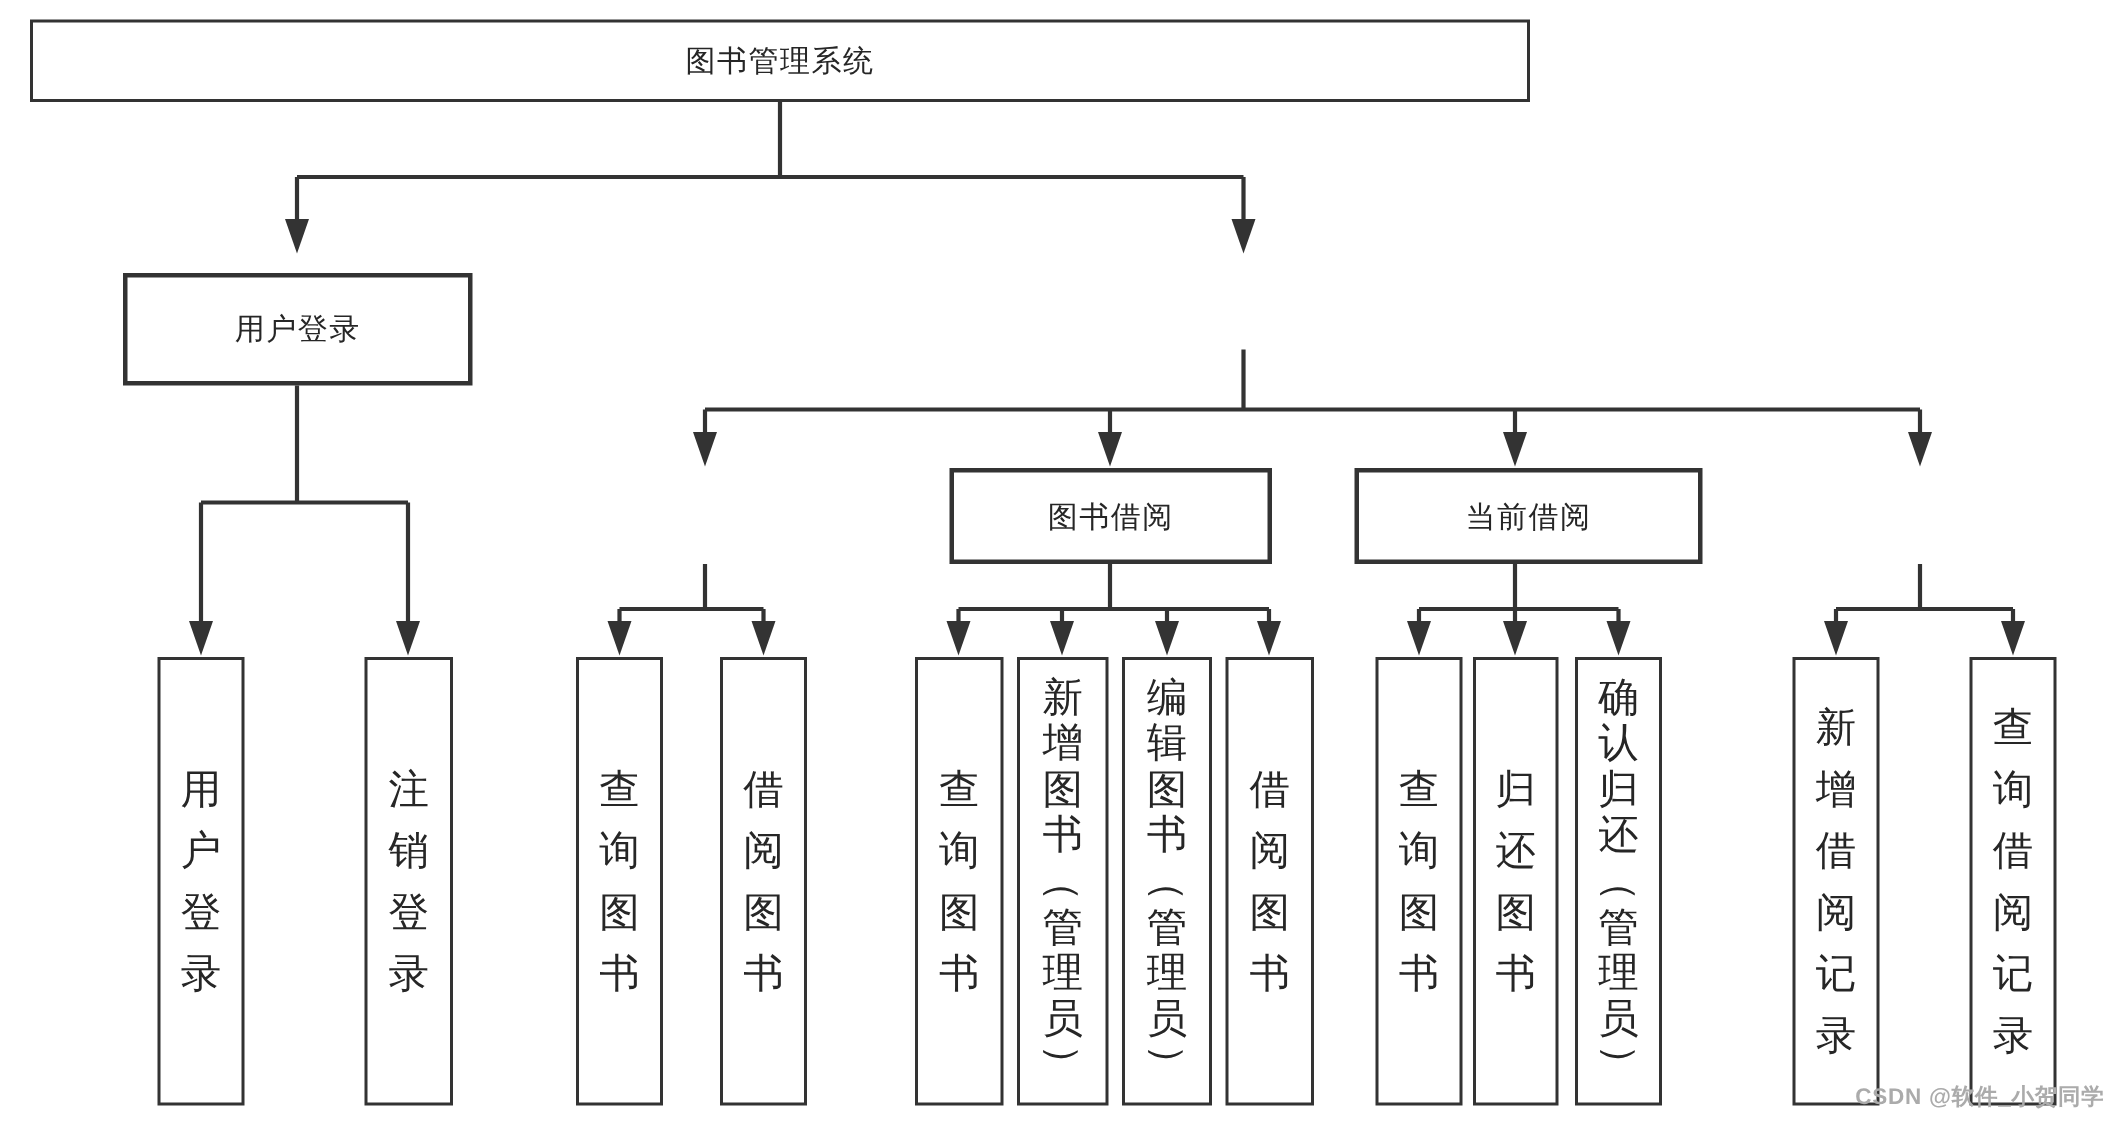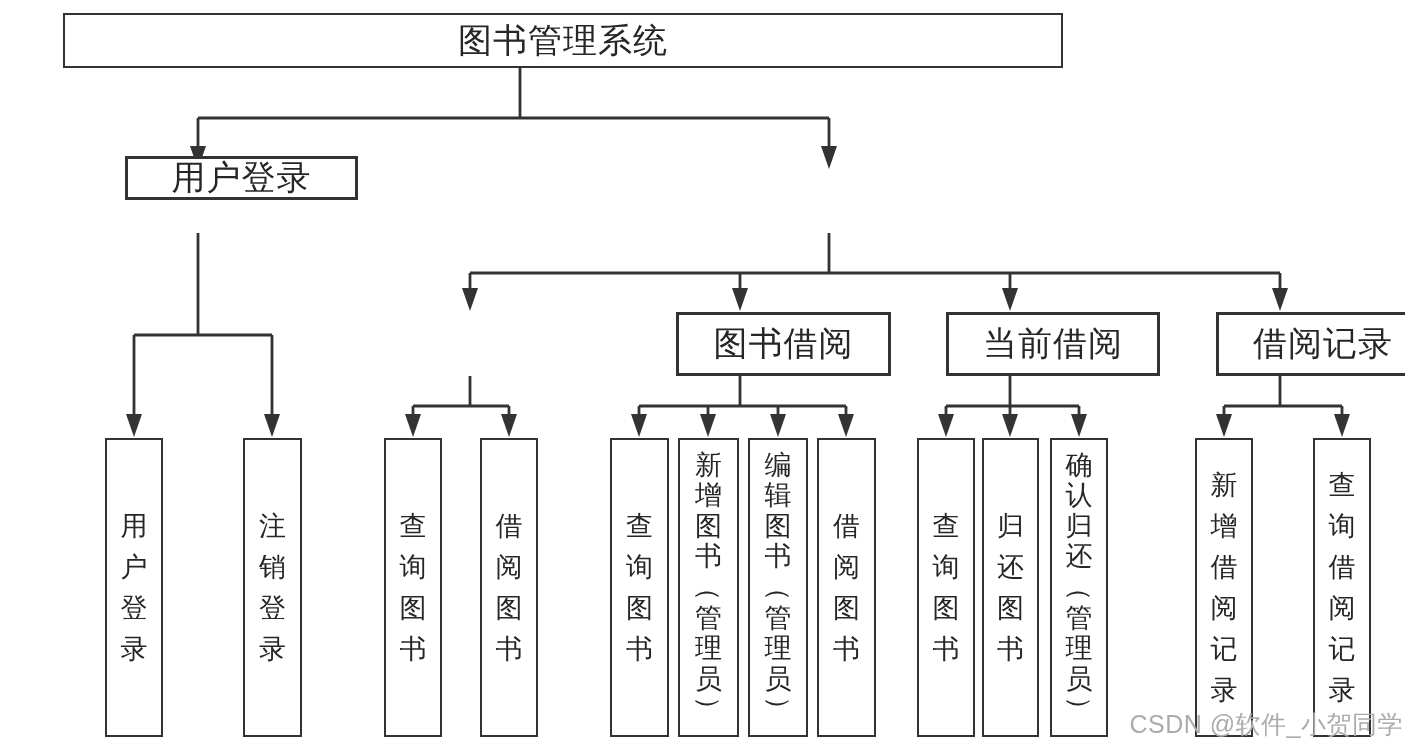--- a/index.html
+++ b/index.html
@@ -18,48 +18,48 @@
     color:var(--text);
     overflow:hidden;
   }
   .connectors{position:absolute;left:0;top:0;width:1405px;height:747px;}
   .hbox{
     position:absolute;
     box-sizing:border-box;
     background:var(--box-bg);
     border:3px solid var(--line);
     display:flex;align-items:center;justify-content:center;
-    font-size:34px;
+    font-size:20px;
     letter-spacing:1px;
     color:var(--text);
     white-space:nowrap;
-    margin-left:43px;
   }
   .hbox.root{border-width:2.5px;}
   .vbox{
     position:absolute;
     top:438px;height:299px;
     box-sizing:border-box;
     background:var(--box-bg);
     border:2.5px solid var(--line);
     display:flex;flex-direction:column;
     align-items:center;justify-content:center;
     padding:10px 0;
     font-size:27px;
     color:var(--text);
   }
   .vchar{line-height:1;display:block;flex:0 0 auto;}
   .vchar.rot{transform:rotate(90deg);}
   .watermark{
     position:absolute;
     right:2px;bottom:6px;
-    font-size:25px;
+    font-size:15px;
     color:var(--wm);
     letter-spacing:0.5px;
     white-space:nowrap;
+    font-weight:bold;
   }
 </style>
 </head>
 <body>
 
 <div class="canvas">
 
   <svg id="connector-layer" class="connectors" width="1405" height="747" viewBox="0 0 1405 747" xmlns="http://www.w3.org/2000/svg">
       <path d="M520 67 V118 M198 118 H829 M198 118 V150 M829 118 V150 M198 233 V335 M134 335 H272 M134 335 V418 M272 335 V418 M829 233 V273 M470 273 H1280 M470 273 V292 M740 273 V292 M1010 273 V292 M1280 273 V292 M470 376 V406 M413 406 H509 M413 406 V418 M509 406 V418 M740 376 V406 M639 406 H846 M639 406 V418 M708 406 V418 M778 406 V418 M846 406 V418 M1010 376 V406 M946 406 H1079 M946 406 V418 M1010 406 V418 M1079 406 V418 M1280 376 V406 M1224 406 H1342 M1224 406 V418 M1342 406 V418" fill="none" stroke="#333333" stroke-width="2.8"></path>
       <polygon points="190,146 206,146 198,169" fill="#333333"></polygon>
@@ -78,25 +78,24 @@
       <polygon points="838,414 854,414 846,437" fill="#333333"></polygon>
       <polygon points="938,414 954,414 946,437" fill="#333333"></polygon>
       <polygon points="1002,414 1018,414 1010,437" fill="#333333"></polygon>
       <polygon points="1071,414 1087,414 1079,437" fill="#333333"></polygon>
       <polygon points="1216,414 1232,414 1224,437" fill="#333333"></polygon>
       <polygon points="1334,414 1350,414 1342,437" fill="#333333"></polygon>
     </svg>
 
   <div class="hbox root" style="left:20px;top:13px;width:1000px;height:55px;">图书管理系统</div>
 
-  <div class="hbox" style="left:82px;top:156px;width:233px;height:44px;">用户登录</div>
+  <div class="hbox" style="left:82px;top:182px;width:233px;height:75px;">用户登录</div>
 
   <div class="hbox" style="left:633px;top:312px;width:215px;height:64px;">图书借阅</div>
-  <div class="hbox" style="left:903px;top:312px;width:214px;height:64px;">当前借阅</div>
-  <div class="hbox" style="left:1173px;top:312px;width:214px;height:64px;">借阅记录</div>
+  <div class="hbox" style="left:903px;top:312px;width:232px;height:64px;">当前借阅</div>
 
   <div class="vbox" style="left: 105px; width: 58px; row-gap: 14px;">
       <span class="vchar">用</span>
       <span class="vchar">户</span>
       <span class="vchar">登</span>
       <span class="vchar">录</span>
     </div>
   <div class="vbox" style="left: 243px; width: 59px; row-gap: 14px;">
       <span class="vchar">注</span>
       <span class="vchar">销</span>

